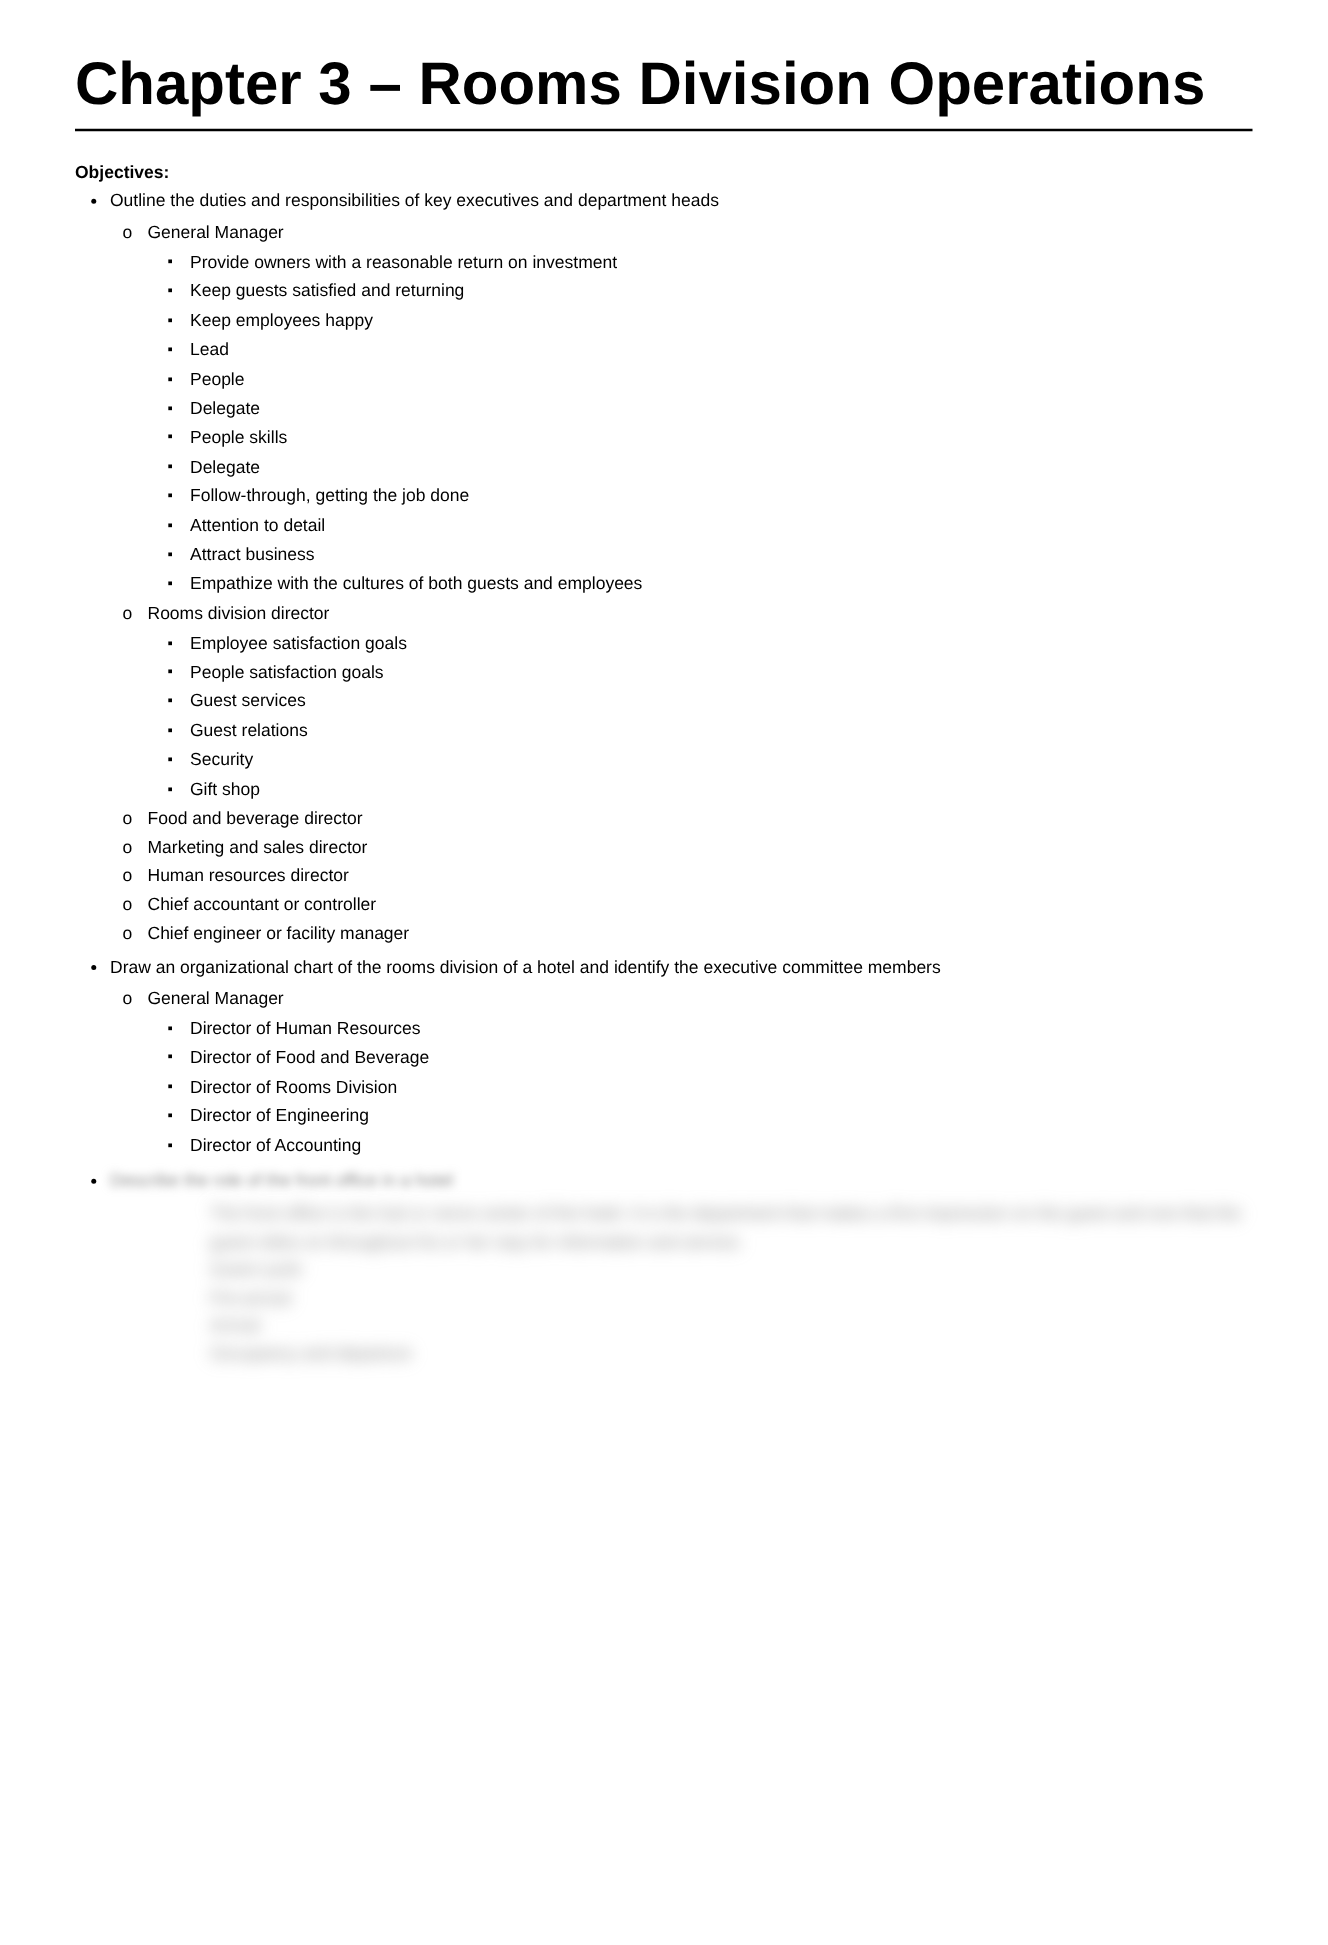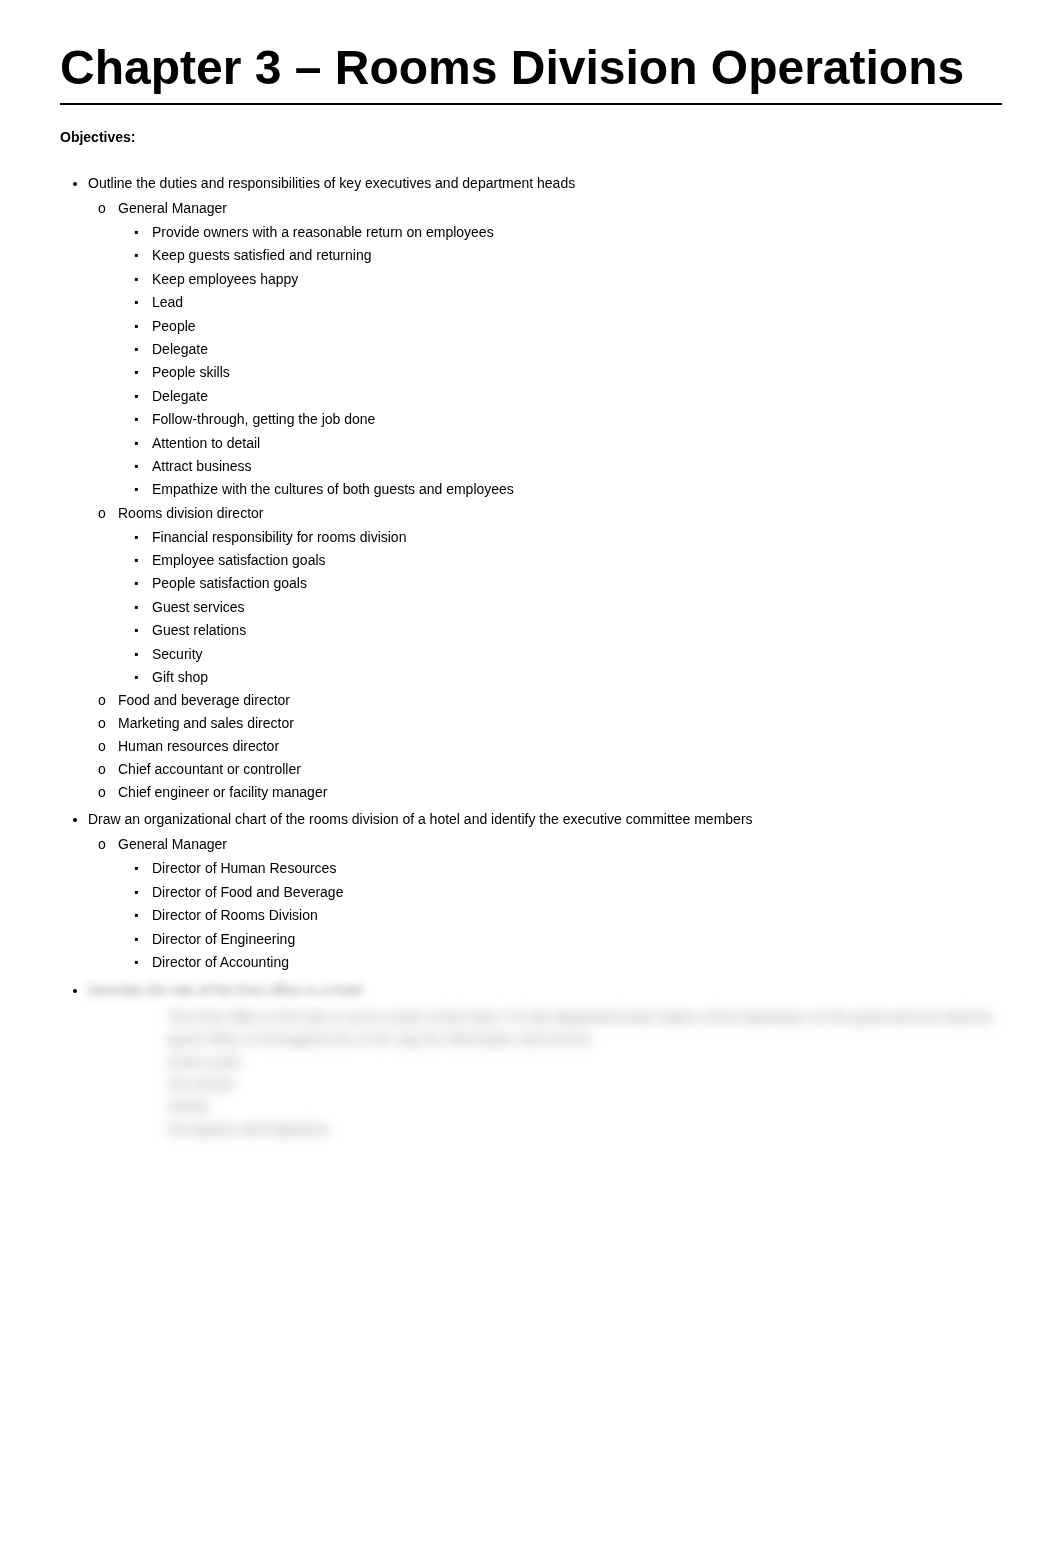--- a/index.html
+++ b/index.html
@@ -24,21 +24,21 @@
       font-weight: bold;
       border-bottom: 2px solid #000;
       padding-bottom: 8px;
       margin-bottom: 24px;
     }
 
     .objectives-label {
       font-family: Arial, Helvetica, sans-serif;
       font-size: 14px;
       font-weight: bold;
-      margin-bottom: 28px;
+      margin-bottom: 5px;
     }
 
     .main-list {
       list-style-type: disc;
       padding-left: 28px;
       font-family: Arial, Helvetica, sans-serif;
       font-size: 14px;
     }
 
     .main-list > li {
@@ -115,39 +115,38 @@
 
 <ul class="main-list">
 
   <li>
     <span>Outline the duties and responsibilities of key executives and department heads</span>
     <ul class="sub-list-o">
 
       <li>
         <span>General Manager</span>
         <ul class="sub-list-square">
-          <li><span>Provide owners with a reasonable return on employees</span></li>
+          <li><span>Provide owners with a reasonable return on investment</span></li>
           <li><span>Keep guests satisfied and returning</span></li>
           <li><span>Keep employees happy</span></li>
           <li><span>Lead</span></li>
           <li><span>People</span></li>
           <li><span>Delegate</span></li>
           <li><span>People skills</span></li>
           <li><span>Delegate</span></li>
           <li><span>Follow-through, getting the job done</span></li>
           <li><span>Attention to detail</span></li>
           <li><span>Attract business</span></li>
           <li><span>Empathize with the cultures of both guests and employees</span></li>
         </ul>
       </li>
 
       <li>
         <span>Rooms division director</span>
         <ul class="sub-list-square">
-          <li><span>Financial responsibility for rooms division</span></li>
           <li><span>Employee satisfaction goals</span></li>
           <li><span>People satisfaction goals</span></li>
           <li><span>Guest services</span></li>
           <li><span>Guest relations</span></li>
           <li><span>Security</span></li>
           <li><span>Gift shop</span></li>
         </ul>
       </li>
 
       <li>

